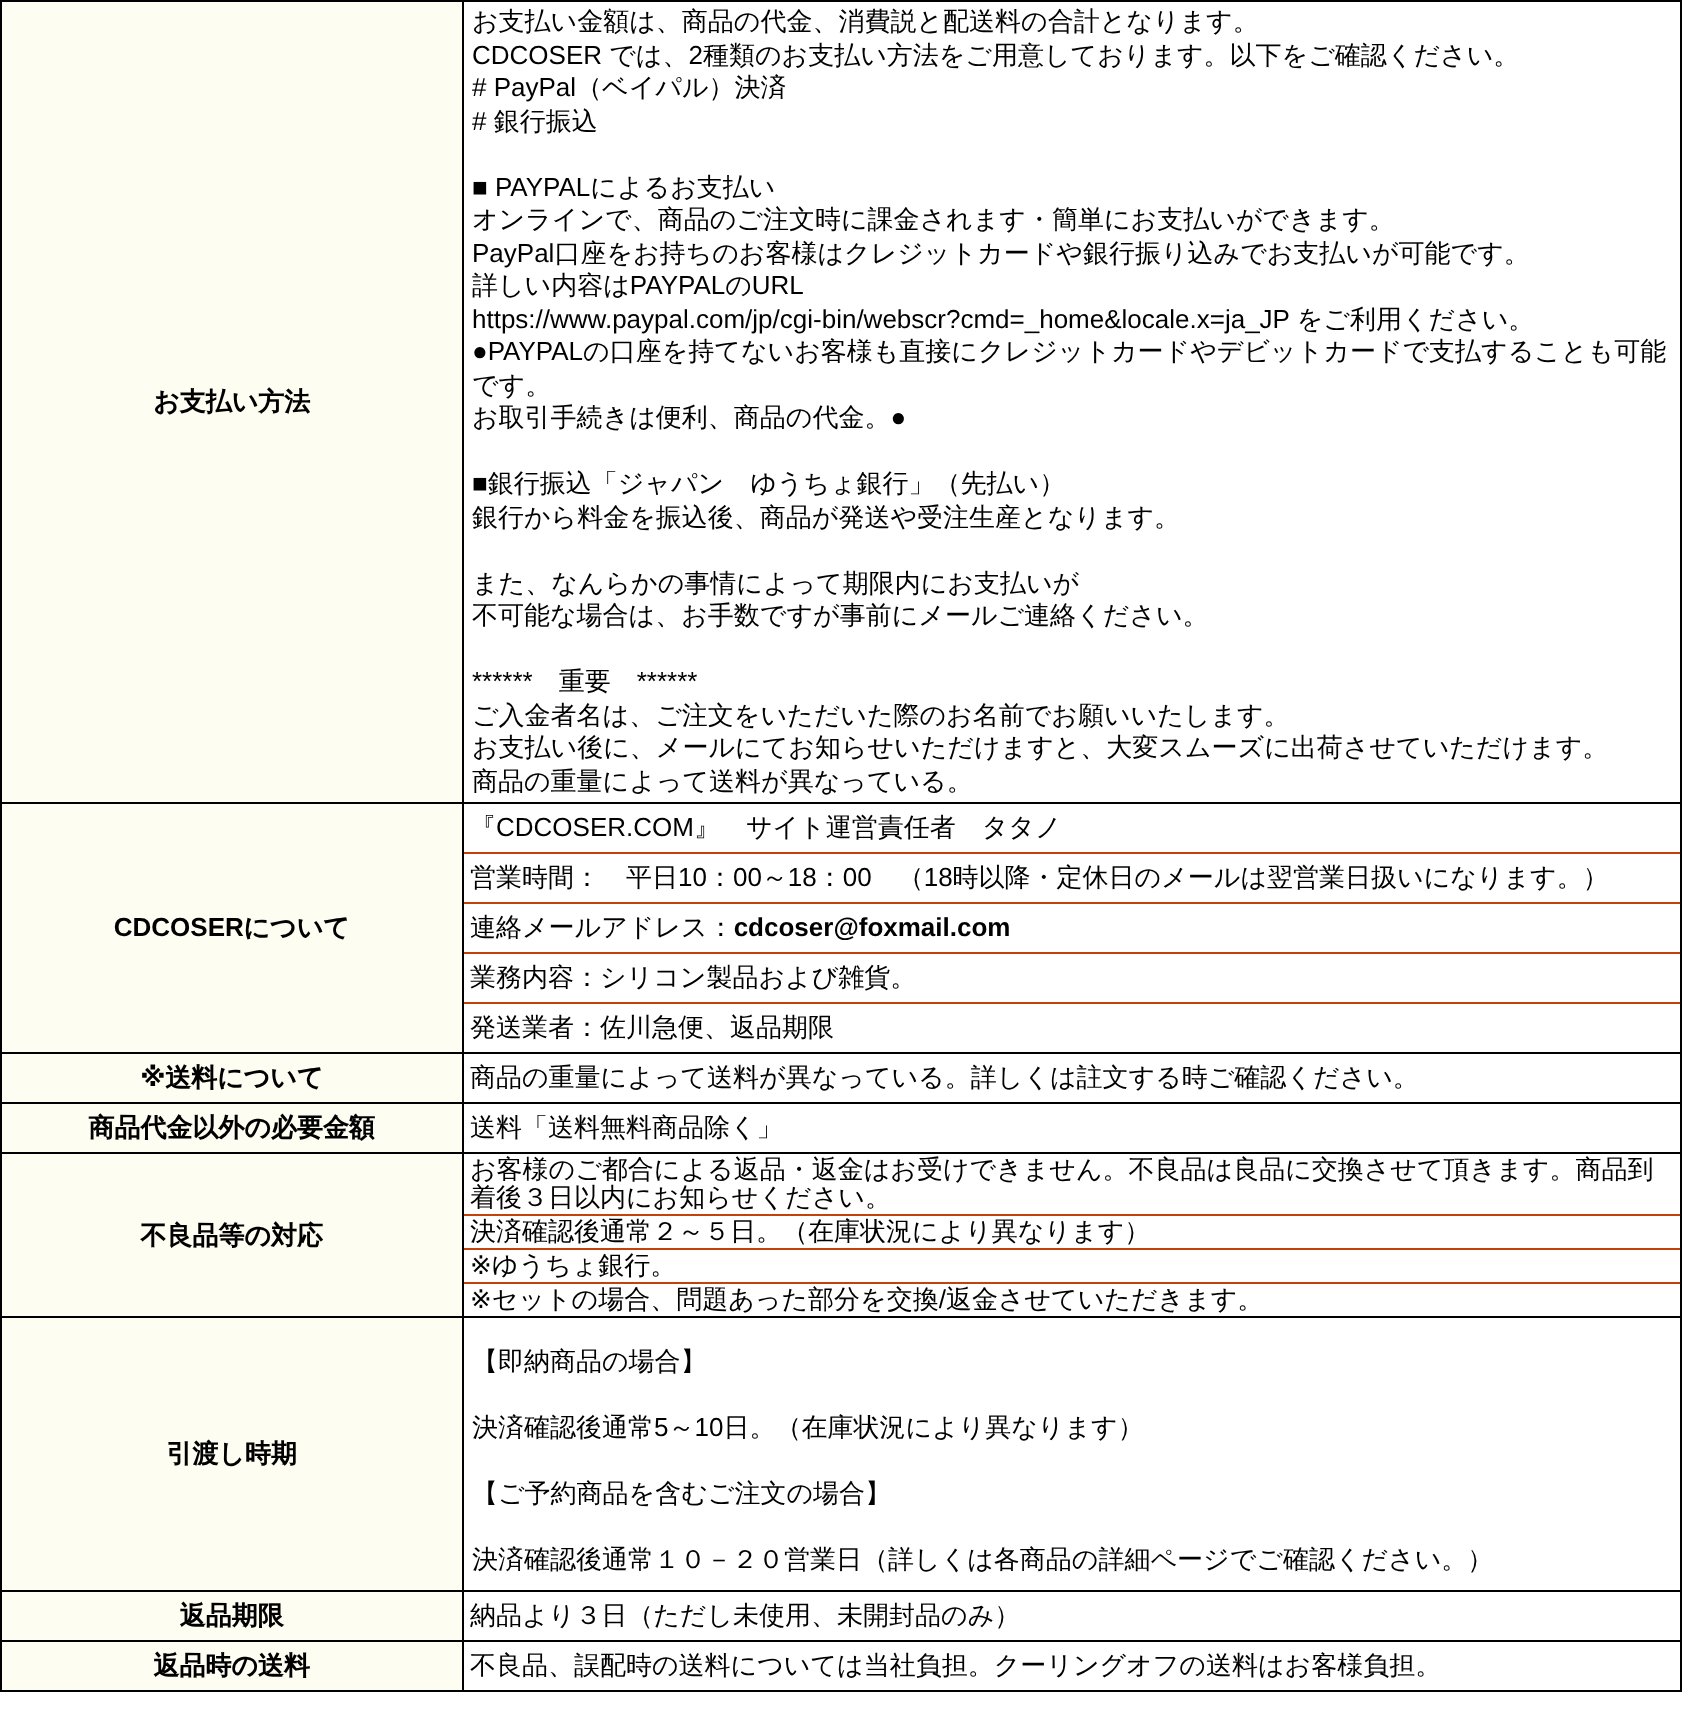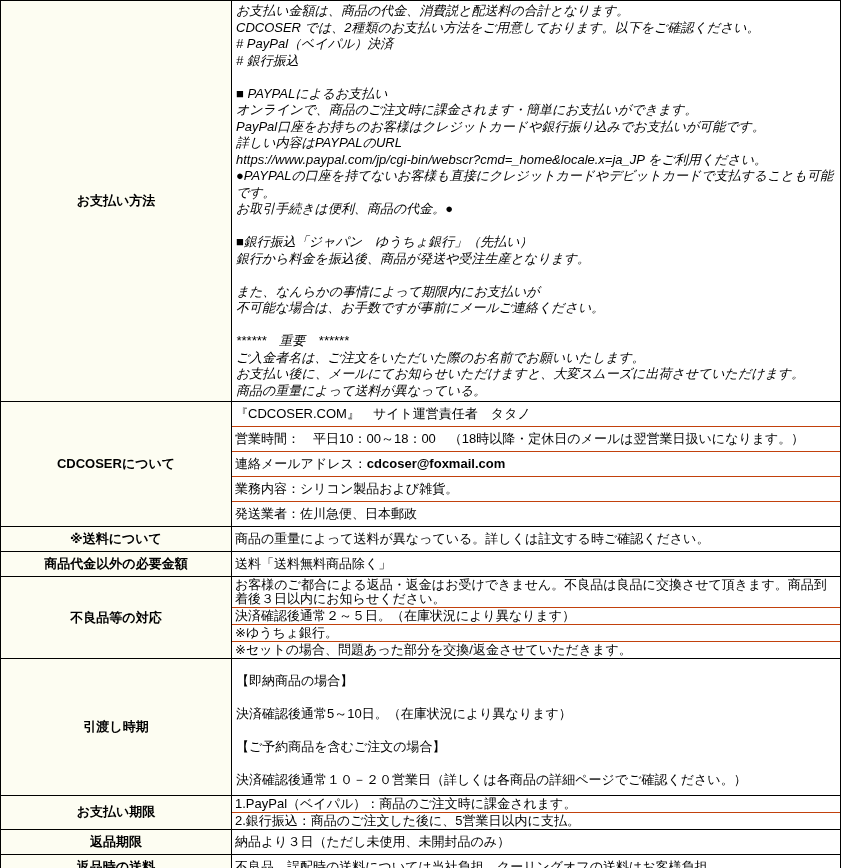--- a/index.html
+++ b/index.html
@@ -25,21 +25,21 @@
     font-size: 13px;
     text-align: center;
     vertical-align: middle;
     padding: 2px 16px;
   }
   td.content {
     vertical-align: top;
     padding: 0;
     background: #ffffff;
   }
-  .pad { padding: 2px 4px; font-style: italic; }
+  .pad { padding: 2px 4px; }
   .pad-asym { padding: 14px 4px 6px 4px; }
   .line {
     min-height: 16.5px;
     line-height: 16.5px;
     white-space: pre-wrap;
     word-break: break-all;
   }
   .subrow {
     border-bottom: 1px solid #c2410c;
     padding: 4px 3px;
@@ -92,21 +92,21 @@
     </td>
   </tr>
 
   <tr>
     <th class="label">CDCOSERについて</th>
     <td class="content">
       <div class="subrow">『CDCOSER.COM』　サイト運営責任者　タタノ</div>
       <div class="subrow">営業時間：　平日10：00～18：00　（18時以降・定休日のメールは翌営業日扱いになります。）</div>
       <div class="subrow"><span>連絡メールアドレス：</span><span class="email">cdcoser@foxmail.com</span></div>
       <div class="subrow">業務内容：シリコン製品および雑貨。</div>
-      <div class="subrow">発送業者：佐川急便、日本郵政</div>
+      <div class="subrow">発送業者：佐川急便、返品期限</div>
     </td>
   </tr>
 
   <tr>
     <th class="label">※送料について</th>
     <td class="content">
       <div class="subrow">商品の重量によって送料が異なっている。詳しくは註文する時ご確認ください。</div>
     </td>
   </tr>
 
@@ -135,27 +135,20 @@
             <div class="line">&nbsp;</div>
             <div class="line">決済確認後通常5～10日。（在庫状況により異なります）</div>
             <div class="line">&nbsp;</div>
             <div class="line">【ご予約商品を含むご注文の場合】</div>
             <div class="line">&nbsp;</div>
             <div class="line">決済確認後通常１０－２０営業日（詳しくは各商品の詳細ページでご確認ください。）</div>
           </div>
     </td>
   </tr>
 
-  <tr>
-    <th class="label">お支払い期限</th>
-    <td class="content">
-          <div class="subrow tight">1.PayPal（ベイパル）：商品のご注文時に課金されます。</div>
-          <div class="subrow tight">2.銀行振込：商品のご注文した後に、5営業日以内に支払。</div>
-        </td>
-  </tr>
 
   <tr>
     <th class="label">返品期限</th>
     <td class="content">
       <div class="subrow">納品より３日（ただし未使用、未開封品のみ）</div>
     </td>
   </tr>
 
   <tr>
     <th class="label">返品時の送料</th>

